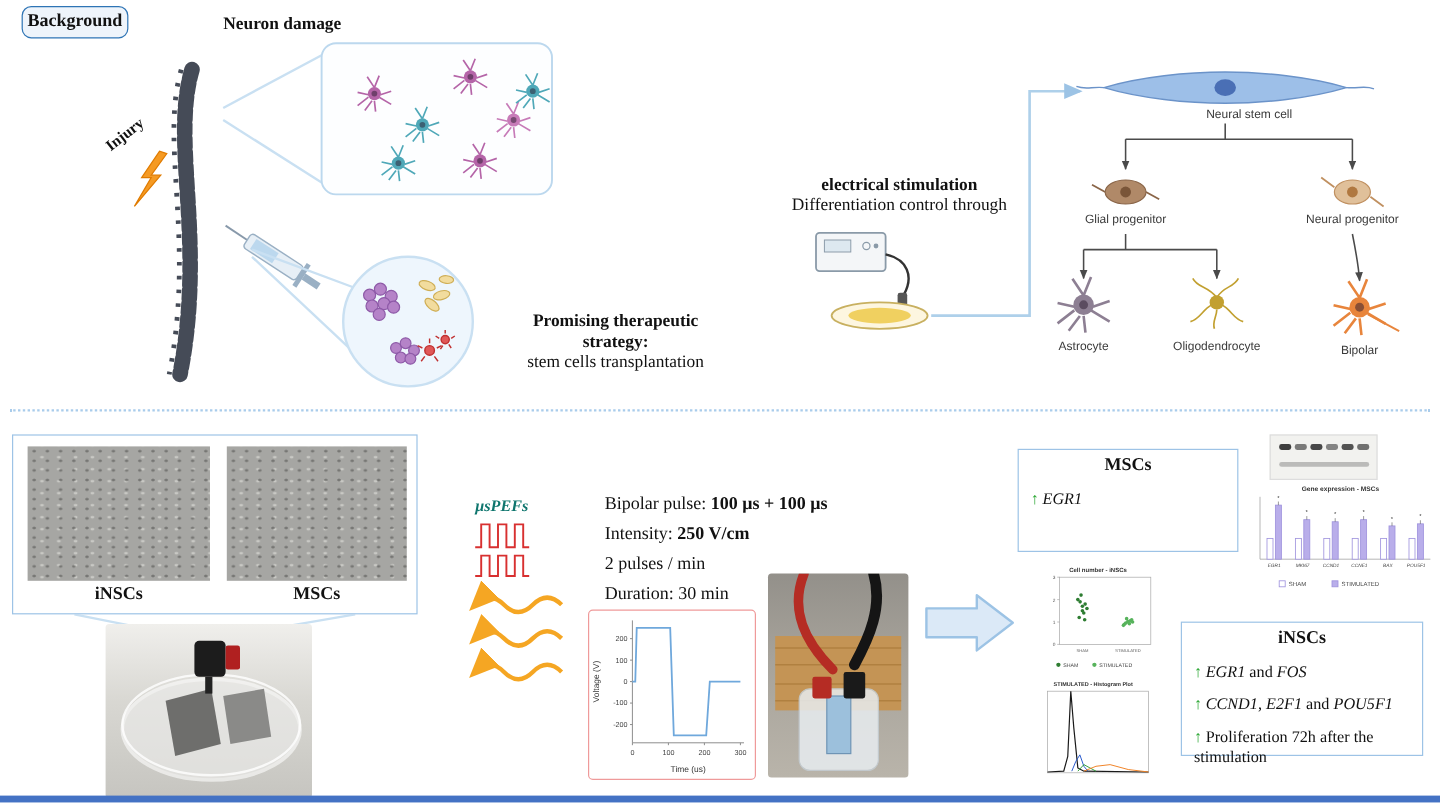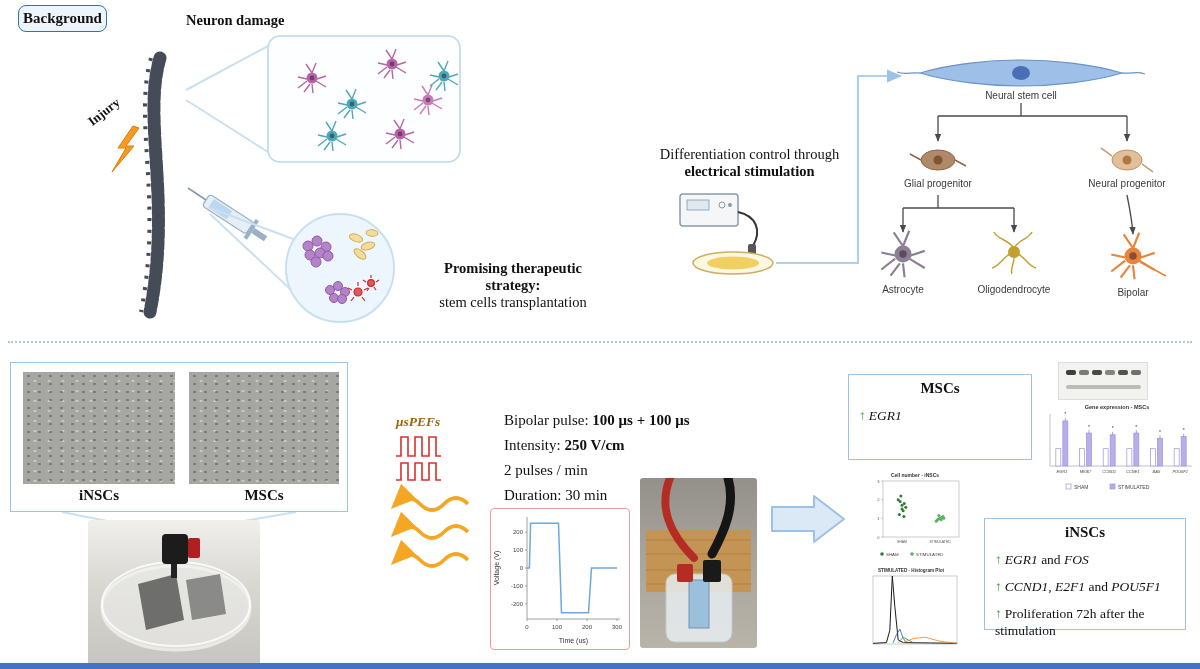--- a/index.html
+++ b/index.html
@@ -20,21 +20,21 @@
   .micro{position:absolute;top:9px;height:112px;background:#a6a6a3;
          background-image:radial-gradient(rgba(60,60,58,.45) 1px, transparent 2px),
                           radial-gradient(rgba(235,235,230,.5) 1px, transparent 2px);
          background-size:11px 8px,14px 10px;background-position:0 0,5px 4px}
   .cell-label{position:absolute;top:124px;width:120px;text-align:center;font-weight:bold;font-size:15px}
   .photo{position:absolute;z-index:2;border-radius:3px;overflow:hidden}
   .petri{left:88px;top:520px;width:172px;height:145px;
          background:linear-gradient(180deg,#f0efec,#d8d7d2 45%,#c6c5c0)}
   .cuvette{left:640px;top:478px;width:117px;height:170px;
            background:linear-gradient(180deg,#93908a 0%,#a6a29a 40%,#b9b4aa 100%)}
-  .pefs{left:396px;top:414px;color:#a16207;font-weight:bold;font-style:italic;font-size:13.5px}
+  .pefs{left:396px;top:414px;color:#0f766e;font-weight:bold;font-style:italic;font-size:13.5px}
   .stim-title{left:488px;top:362px;width:268px;height:34px;border:2.2px solid #e15b5b;border-radius:9px;
               background:#fff;font-weight:bold;font-size:15.5px;text-align:center;line-height:31px}
   .params{left:504px;top:408px;font-size:15px;line-height:25px}
   .chart-box{position:absolute;z-index:2;background:#fff}
   .pulse-box{left:490px;top:508px;width:140px;height:142px;border:1.5px solid #ef9a9a;border-radius:4px}
   .result-box{position:absolute;z-index:2;border:1.6px solid #9dc3e6;background:#fff;
               padding:5px 10px 7px;font-size:13.5px}
   .result-title{text-align:center;font-weight:bold;font-size:15px;margin-bottom:3px}
   .result-line{line-height:17px;margin-top:10px}
   .up{color:#2ea836;font-weight:bold;margin-right:3px}
@@ -228,25 +228,25 @@
   <div class="abs bold-label" style="left:186px;top:12px">Neuron damage</div>
 
   <div class="abs injury">Injury</div>
 
   <div class="abs center-text" style="left:418px;top:260px;width:190px">
     <div style="font-weight:bold">Promising therapeutic strategy:</div>
     <div>stem cells transplantation</div>
   </div>
 
   <div class="abs center-text" style="left:652px;top:146px;width:195px">
+    <div style="font-weight:bold">electrical stimulation</div>
     <div>Differentiation control through</div>
-    <div style="font-weight:bold">electrical stimulation</div>
-  </div>
-
-  <div class="tree-label" style="left:966px;top:90px">Neural stem cell</div>
+  </div>
+
+  <div class="tree-label" style="left:986px;top:90px">Neural stem cell</div>
   <div class="tree-label" style="left:883px;top:178px">Glial progenitor</div>
   <div class="tree-label" style="left:1072px;top:178px">Neural progenitor</div>
   <div class="tree-label" style="left:848px;top:284px">Astrocyte</div>
   <div class="tree-label" style="left:959px;top:284px">Oligodendrocyte</div>
   <div class="tree-label" style="left:1078px;top:287px">Bipolar</div>
 
   <div class="abs divider"></div>
 
   <div class="abs cells-box">
     <div class="micro" style="left:12px;width:152px"></div>

